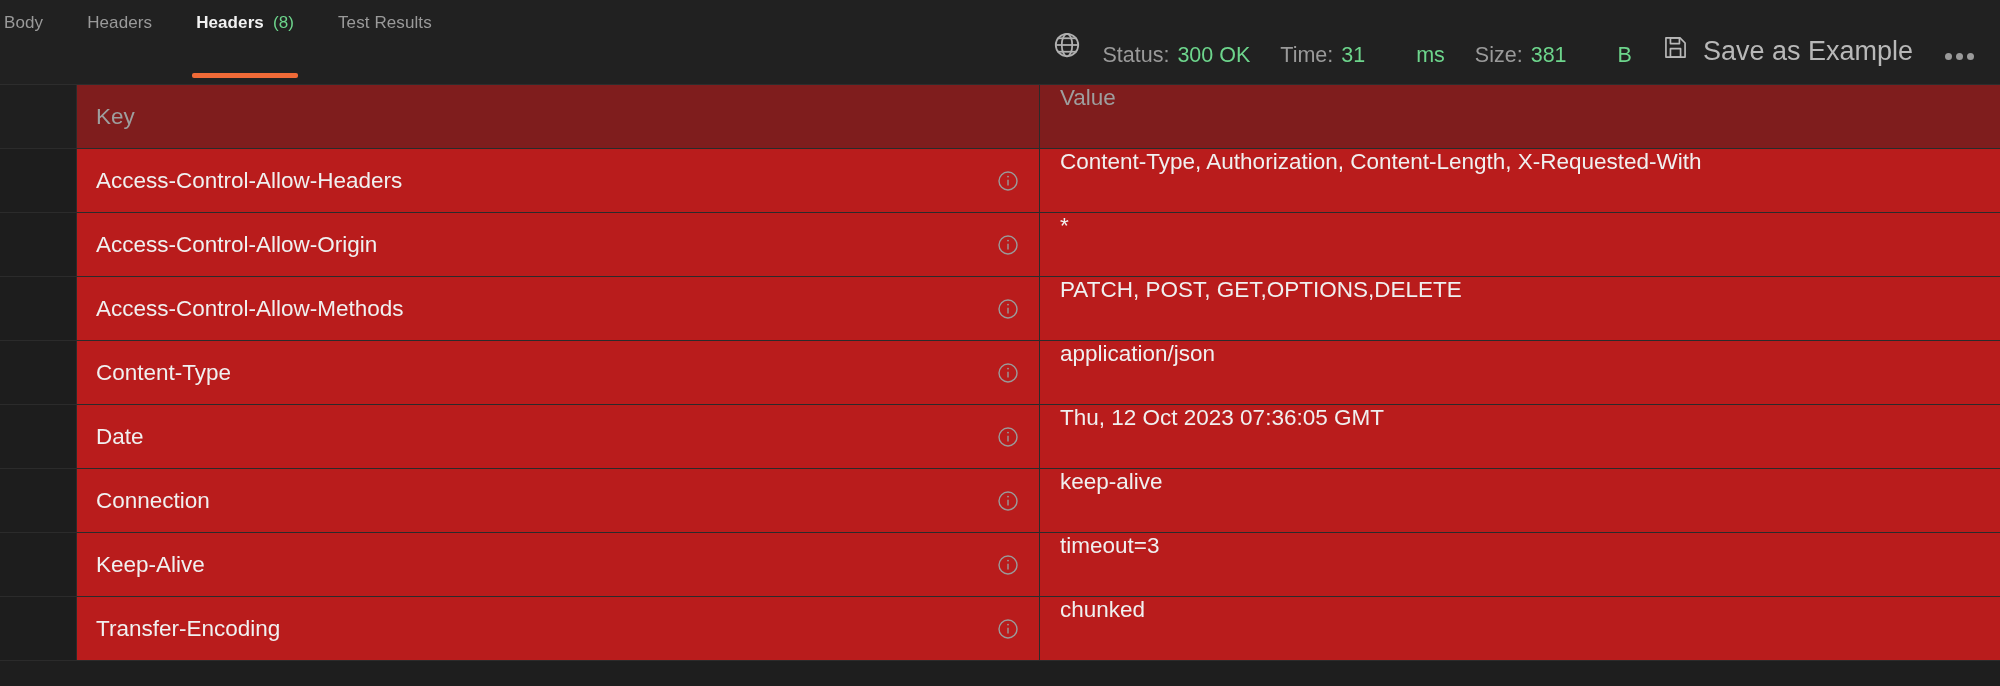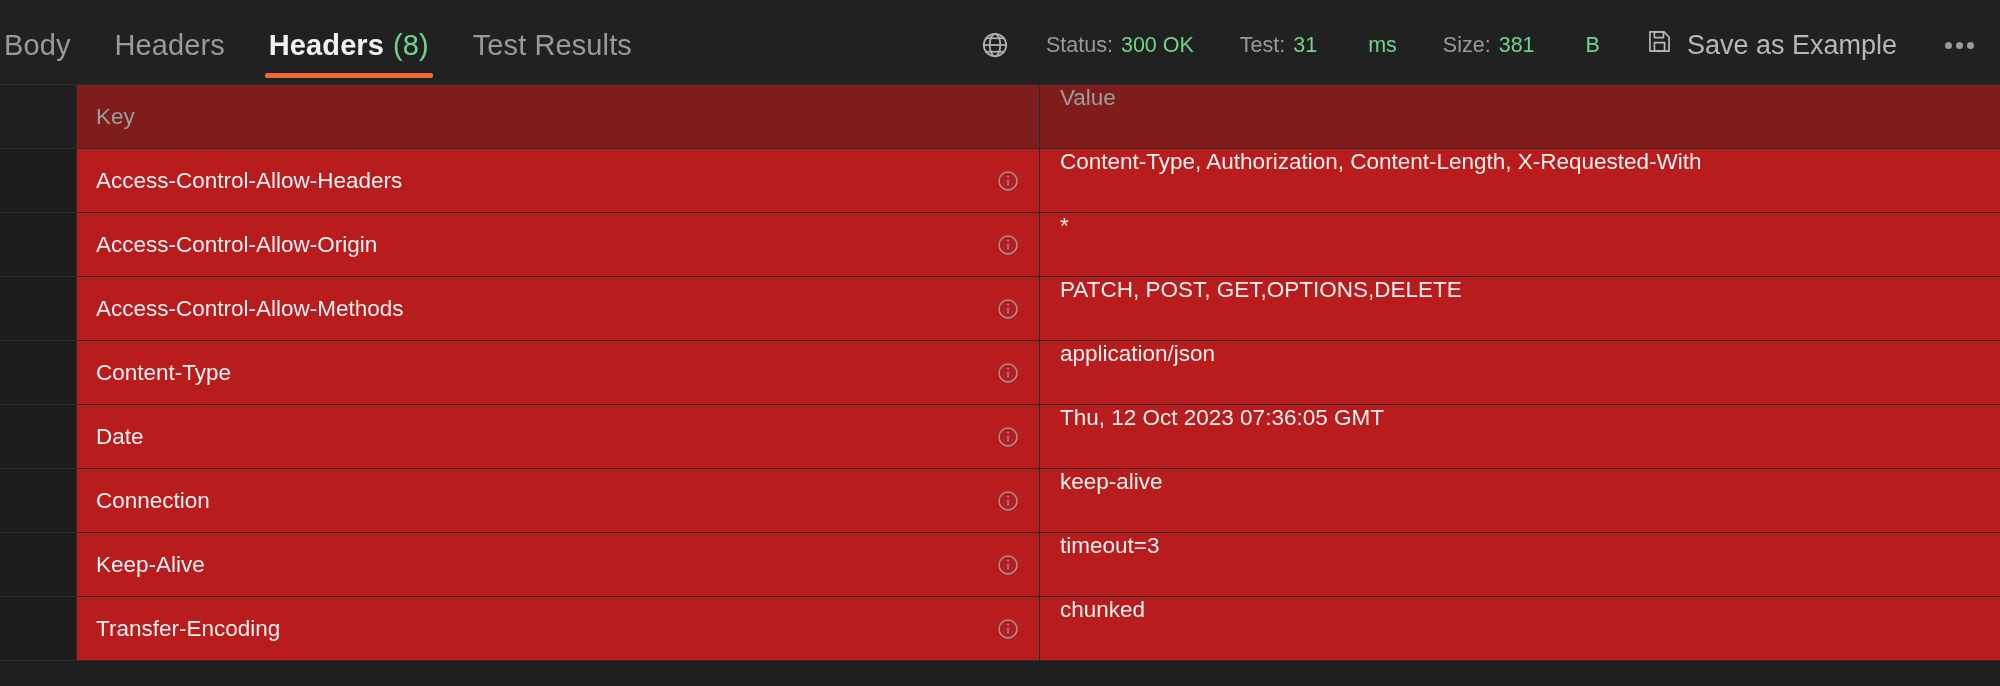--- a/index.html
+++ b/index.html
@@ -30,23 +30,23 @@
 
   .tabs {
     display: flex;
     align-items: stretch;
     height: 64px;
     padding-left: 0px;
   }
   .tab {
     position: relative;
     display: flex;
-    align-items: center;
+    align-items: flex-start;
     padding: 0 22px;
-    font-size: 29px;
+    font-size: 17px;
     color: #9a9a9a;
     cursor: pointer;
     white-space: nowrap;
     letter-spacing: .1px;
   }
   .tab:first-child { padding-left: 4px; }
   .tab.active { color: #f2f2f2; font-weight: 600; }
   .tab.active::after {
     content: "";
     position: absolute;
@@ -55,23 +55,23 @@
     height: 5px;
     background: #f06a37;
     border-radius: 2px;
   }
   .tab .count { color: #6dd58c; font-weight: 400; margin-left: 9px; }
 
   
   .status-cluster {
     margin-left: auto;
     display: flex;
-    align-items: center;
+    align-items: flex-end;
     padding-right: 22px;
-    gap: 16px;
+    gap: 0;
   }
   .globe-wrap {
     display: flex; align-items: center; justify-content: center;
     width: 46px; height: 46px;
     margin-right: 12px;
   }
   .stat {
     font-size: 21.5px;
     color: #9a9a9a;
     white-space: nowrap;
@@ -202,21 +202,21 @@
           <line x1="4.4" y1="17.4" x2="19.6" y2="17.4"></line>
         </svg>
       </span>
 
       <div class="stat">
         <span>Status:</span>
         <span class="val">300 OK</span>
       </div>
 
       <div class="stat">
-        <span>Test:</span>
+        <span>Time:</span>
         <span class="val">31</span>
         <span class="unit">ms</span>
       </div>
 
       <div class="stat">
         <span>Size:</span>
         <span class="val">381</span>
         <span class="unit">B</span>
       </div>
 

